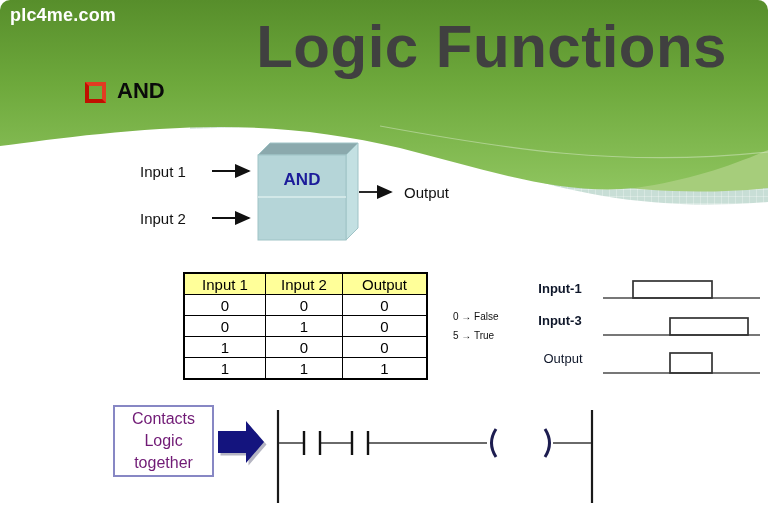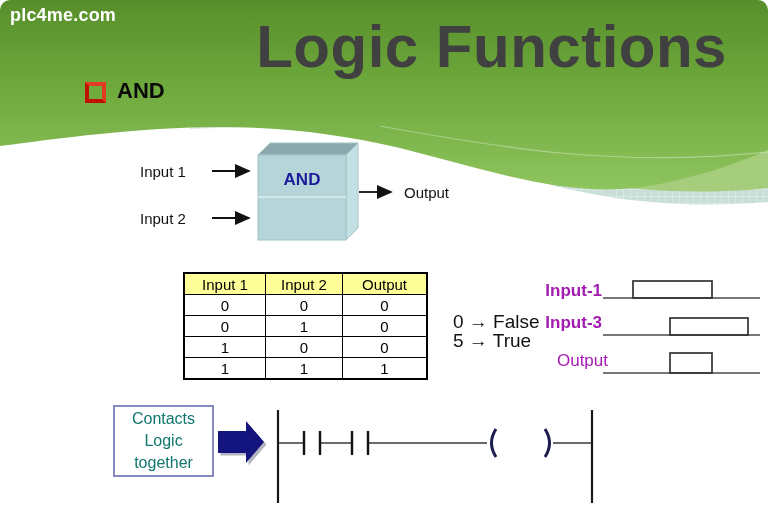--- a/index.html
+++ b/index.html
@@ -31,28 +31,28 @@
     color:var(--navy);font-weight:bold;font-size:17px;
   }
   table.truth{
     position:absolute;left:183px;top:272px;border-collapse:collapse;
     font-size:15px;color:#000;text-align:center;
     border:2px solid #000;table-layout:fixed;
   }
   table.truth th,table.truth td{border:1.5px solid #000;padding:0;height:20px;font-weight:normal;}
   table.truth th{background:var(--table_header_bg);height:20px;}
   .c1{width:80px;}.c2{width:76px;}.c3{width:83px;}
-  .legend-line{position:absolute;left:453px;font-size:19px;color:#111;white-space:nowrap;}
-  .tlabel{position:absolute;text-align:right;font-size:17px;color:#a21caf;white-space:nowrap;}
+  .legend-line{position:absolute;left:453px;font-size:10px;color:#111;white-space:nowrap;}
+  .tlabel{position:absolute;text-align:center;font-size:13px;color:#0f172a;white-space:nowrap;}
   .tbold{font-weight:bold;}
   .caption-box{
     position:absolute;left:113px;top:405px;width:97px;height:68px;
     border:2px solid var(--caption_border);background:#fff;
     display:flex;flex-direction:column;justify-content:center;align-items:center;
-    font-size:16px;color:#0f766e;line-height:22px;text-align:center;
+    font-size:16px;color:#701a75;line-height:22px;text-align:center;
   }
 </style>
 </head>
 <body>
 
 <div class="slide">
 
   <svg class="bg" width="768" height="230" viewBox="0 0 768 230">
     <defs>
       <linearGradient id="grad" x1="0" y1="0" x2="0" y2="1">

